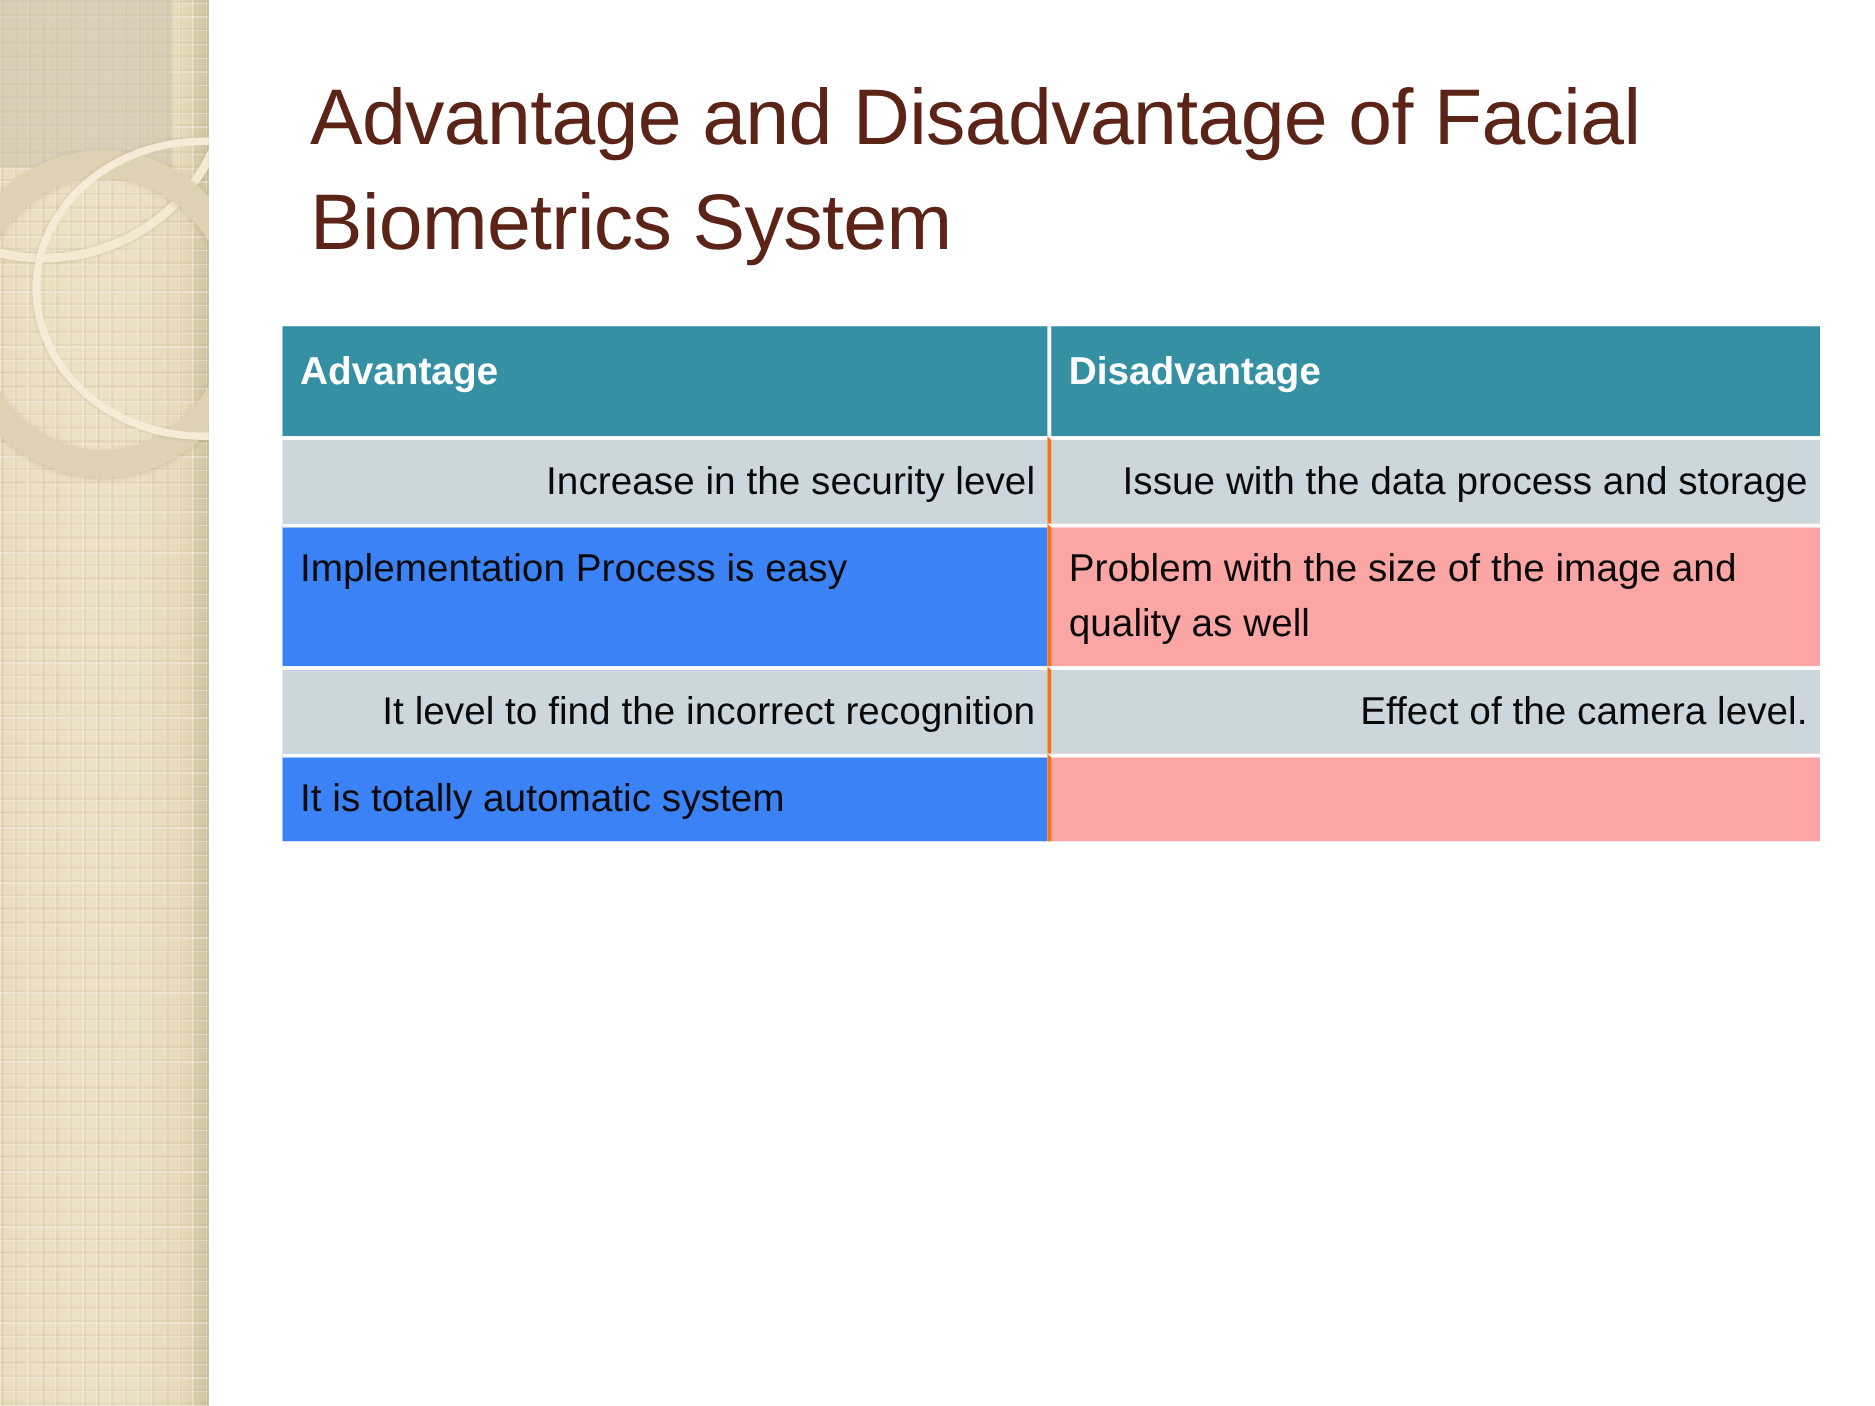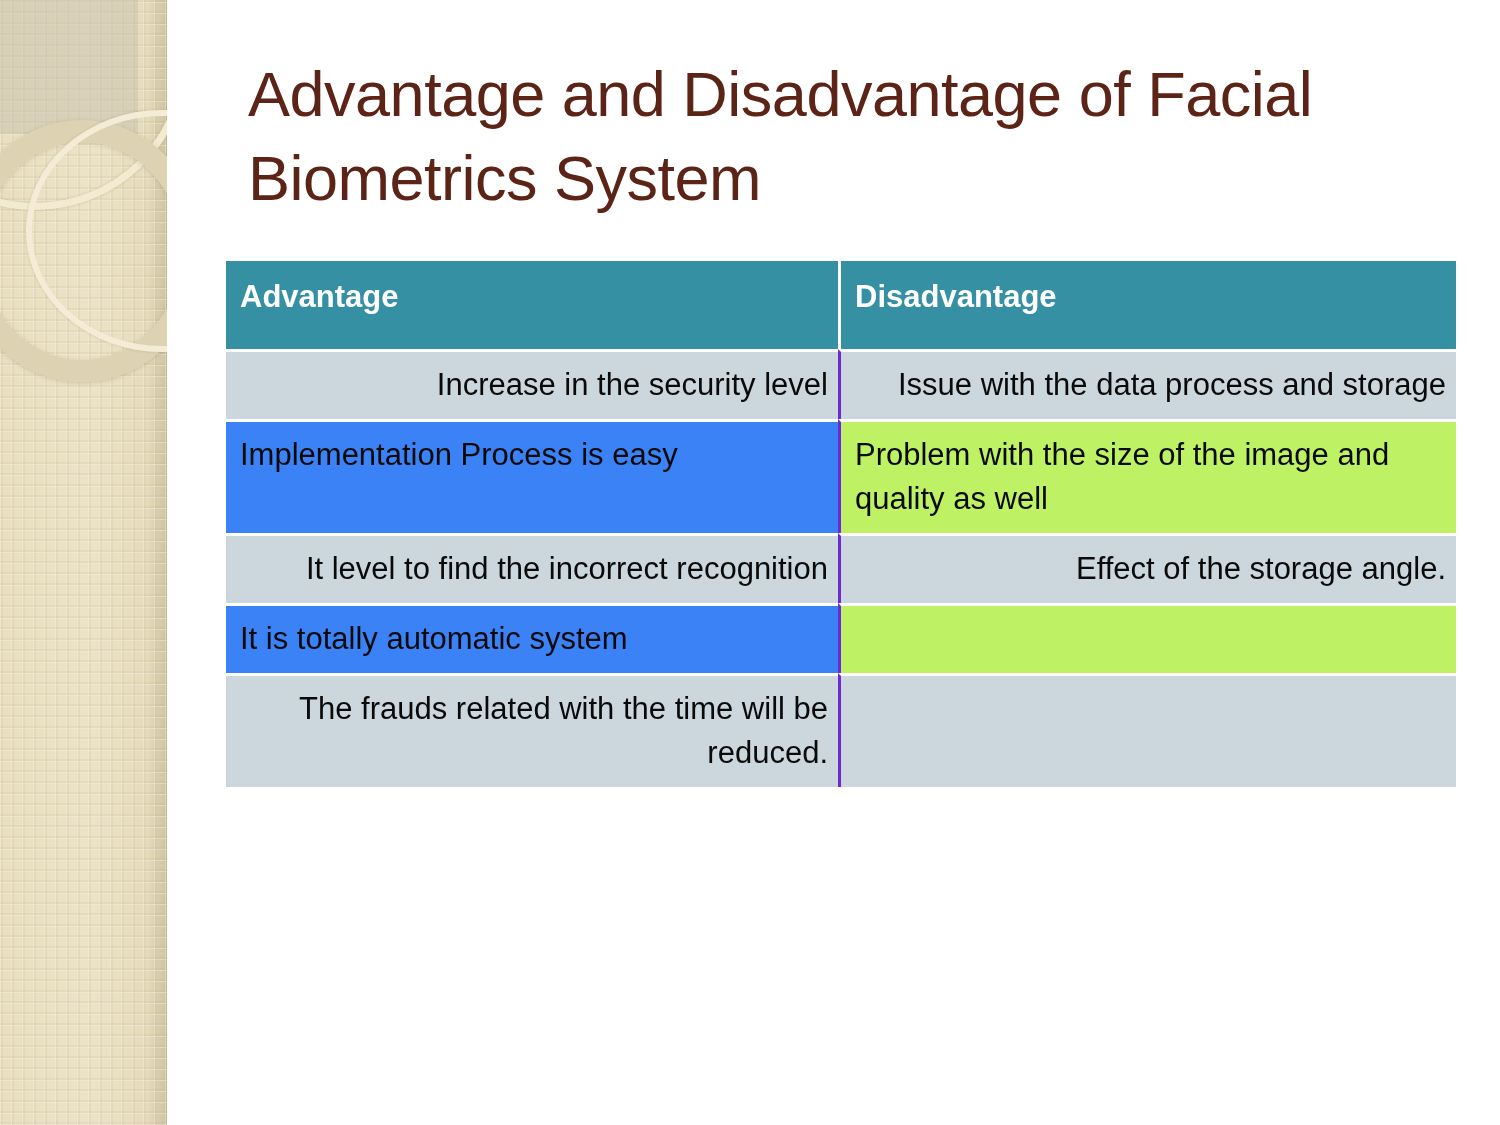--- a/index.html
+++ b/index.html
@@ -126,26 +126,26 @@
 
   #table td {
     font-size: 31px;
     color: #0a0a0a;
     vertical-align: top;
     padding: 11px 10px 12px 14px;
     line-height: 1.42;
     border: none;
   }
   #table td.col2 {
-    border-left: 3px solid #6d28d9;
+    border-left: 3px solid #f97316;
   }
   #table tr.band-dark td { background: #ccd7dd; text-align: right; }
   #table tr.band-light td { background: #3b82f6; }
   #table tr.band-dark td.col2 { background: #ccd7dd; }
-  #table tr.band-light td.col2 { background: #bef264; }
+  #table tr.band-light td.col2 { background: #fca5a5; }
 
   #table tr.rowsep td {
     border-top: 3px solid #ffffff;
   }
   #table thead tr th { border-bottom: none; }
   #table tbody tr:first-child td { border-top: 3px solid #ffffff; }
 </style>
 </head>
 <body>
 
@@ -175,26 +175,22 @@
       <tr class="band-dark">
         <td class="col1">Increase in the security level</td>
         <td class="col2"> Issue with the data process and storage</td>
       </tr>
       <tr class="band-light rowsep">
         <td class="col1">Implementation Process is easy</td>
         <td class="col2">Problem with the size of the image and quality as well</td>
       </tr>
       <tr class="band-dark rowsep">
         <td class="col1">It level to find the incorrect recognition</td>
-        <td class="col2">Effect of the storage angle.</td>
+        <td class="col2">Effect of the camera level.</td>
       </tr>
       <tr class="band-light rowsep">
         <td class="col1">It is totally automatic system</td>
-        <td class="col2">&nbsp;</td>
-      </tr>
-      <tr class="band-dark rowsep">
-        <td class="col1">The frauds related with the time will be reduced.</td>
         <td class="col2">&nbsp;</td>
       </tr>
     </tbody>
   </table>
 
 </div>
 
 </body></html>

